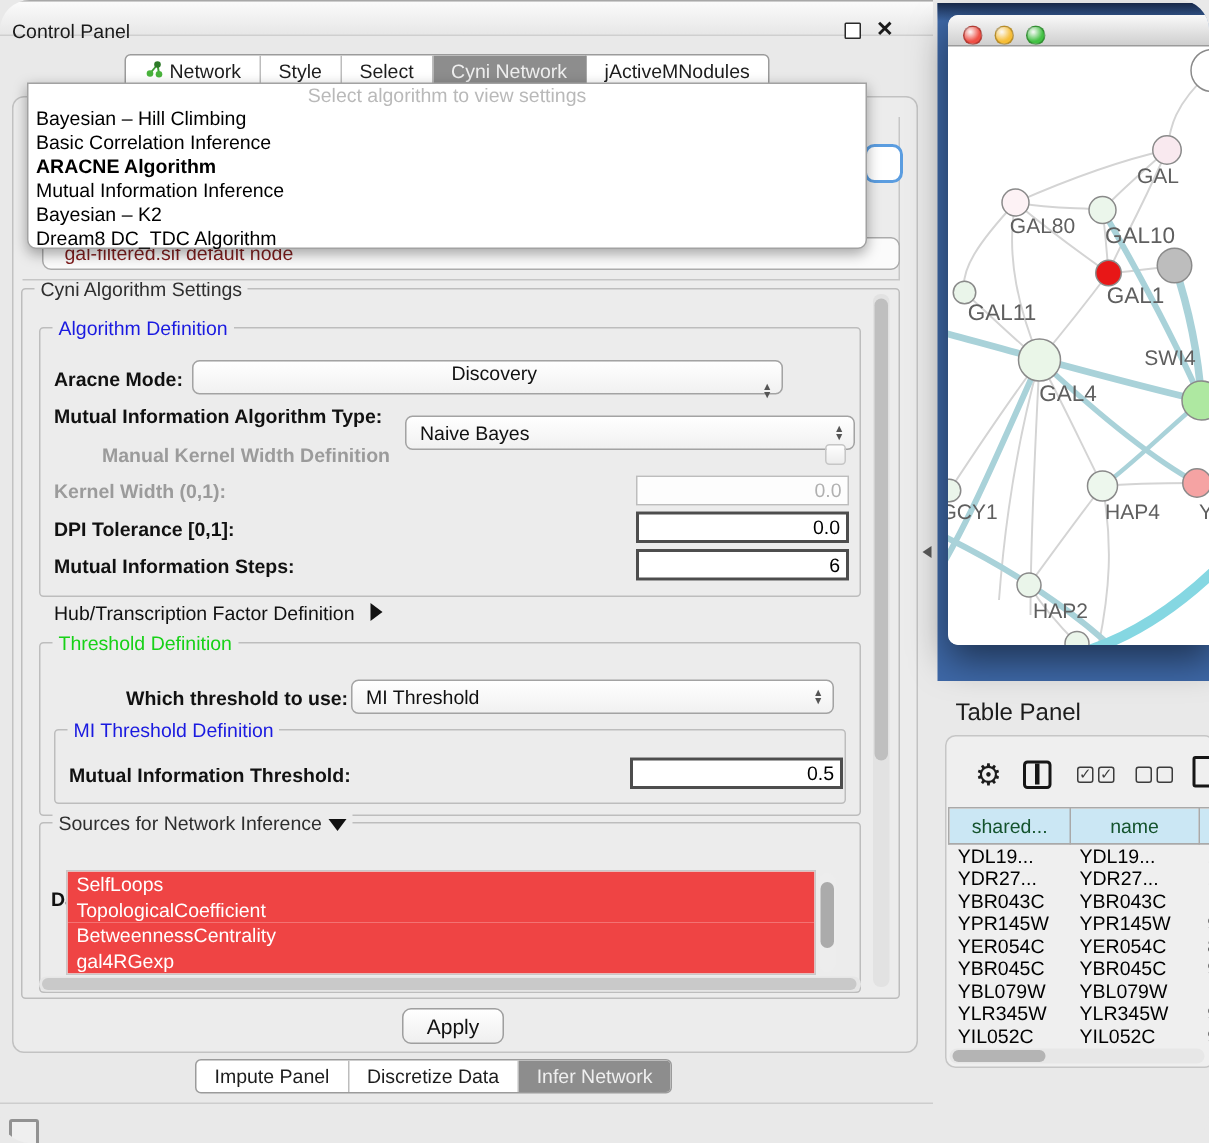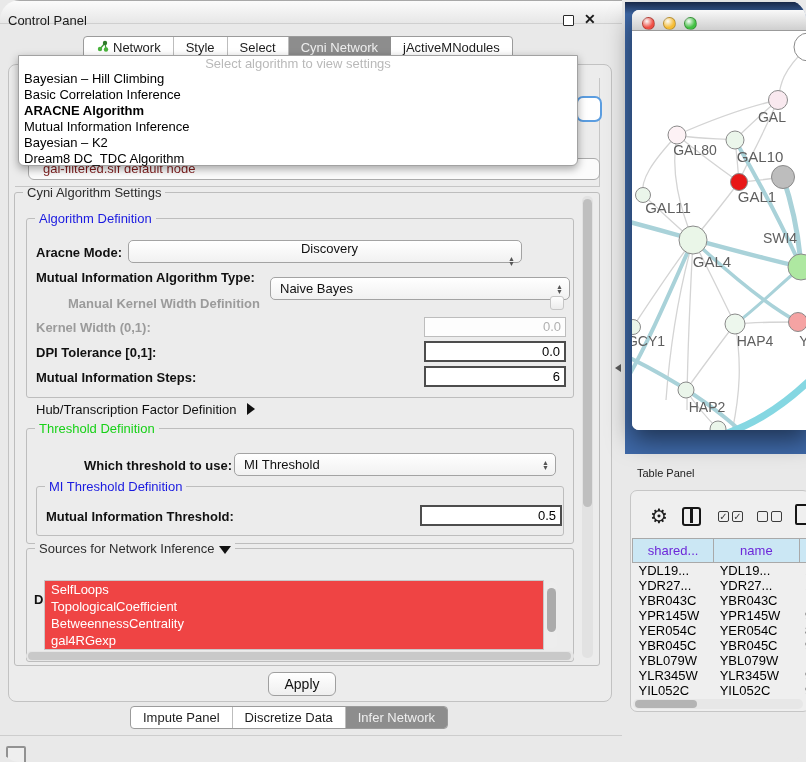--- a/index.html
+++ b/index.html
@@ -77,33 +77,33 @@
   #pane-arrow { left:615px; top:364px; width:0; height:0; border-top:4px solid transparent; border-bottom:4px solid transparent; border-right:6px solid #5a5a5a; }
   #net-blue { left:625px; top:2px; width:181px; height:452px; background:#3e68a7; }
   #net-blue-top { left:625px; top:2px; width:181px; height:12px; background:linear-gradient(#18294a,rgba(62,104,167,0)); }
   #net-win { left:632px; top:10px; width:176px; height:420px; border-radius:7px 0 0 7px;
     box-shadow:0 10px 24px rgba(0,0,0,.5); background:#fff; overflow:hidden; }
   #net-titlebar { position:absolute; left:0; top:0; width:100%; height:21px;
     background:linear-gradient(#f9f9f9,#cfcfcf); border-bottom:1px solid #9b9b9b; }
   .tl { position:absolute; top:7px; width:13px; height:13px; border-radius:50%; border:1px solid rgba(0,0,0,.25); }
   #net-canvas { position:absolute; left:0; top:22px; width:176px; height:398px; background:#fff; overflow:hidden; }
 
-  #table-panel-title { left:637px; top:467px; font-size:11px; color:#1c1c1c; }
+  #table-panel-title { left:637px; top:467px; font-size:16px; color:#1c1c1c; }
   #table-panel-box { left:630px; top:490px; width:180px; height:222px; background:#efefef; border:1px solid #c6c6c6; border-radius:7px; }
   #gear-ic { left:650px; top:504px; font-size:20px; color:#1c1c1c; }
   #colview-ic { left:682px; top:507px; width:19px; height:19px; border:2.5px solid #161616; border-radius:3px; }
   #colview-ic::after { content:""; position:absolute; left:6px; top:0; width:2.5px; height:14px; background:#161616; }
   .cb-pair { display:flex; gap:3px; }
   .cb { width:11px; height:11px; border:1.5px solid #3c3c3c; border-radius:2px; font-size:10px; line-height:9px; color:#3c3c3c; text-align:center; }
   #cb-checked { left:718px; top:511px; }
   #cb-unchecked { left:757px; top:511px; }
   #doc-ic { left:795px; top:504px; width:16px; height:21px; border:2.5px solid #161616; border-radius:2px; background:#efefef; }
 
   #yeast-table { left:632px; top:538px; width:230px; border-collapse:collapse; table-layout:fixed; font-size:13px; }
-  #yeast-table th { background:#cbe7f4; border:1px solid #a9a9a9; font-weight:normal; height:24px; text-align:center; color:#6d28d9; overflow:hidden; }
+  #yeast-table th { background:#cbe7f4; border:1px solid #a9a9a9; font-weight:normal; height:24px; text-align:center; color:#14532d; overflow:hidden; }
   #yeast-table td { height:14.5px; padding:0 0 0 6px; color:#000; white-space:nowrap; overflow:hidden; }
   #rows-clip { left:632px; top:538px; width:174px; height:160px; overflow:hidden; }
   #tbl-hsb { left:633px; top:699px; width:170px; height:10px; background:#e7e7e7; border-radius:5px; }
   #tbl-hsb-th { left:635px; top:700px; width:62px; height:8px; background:#b4b4b4; border-radius:4px; }
 </style>
 </head>
 <body>
 
 <div id="root">
 

